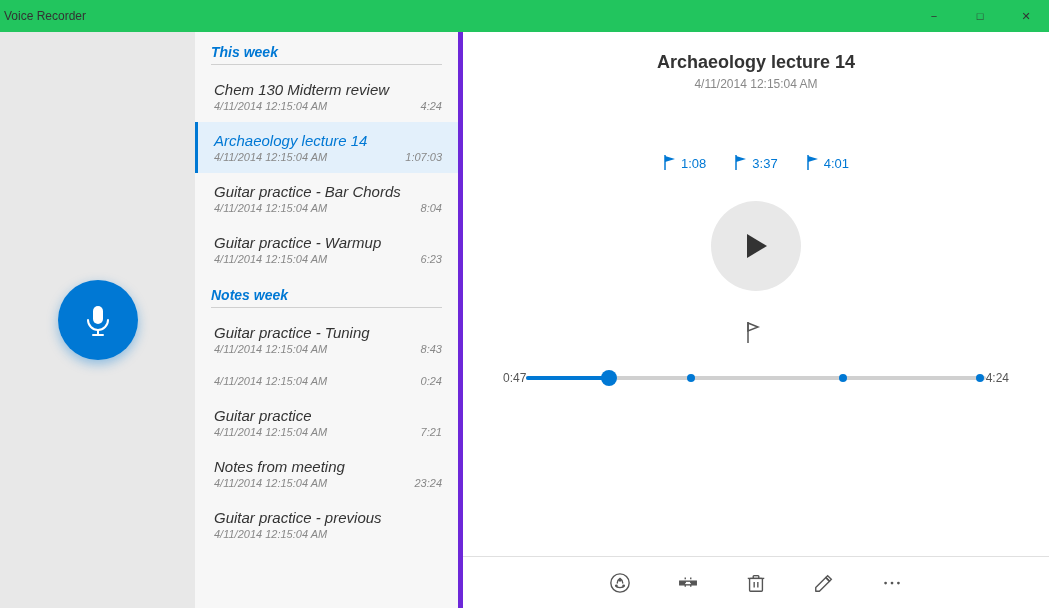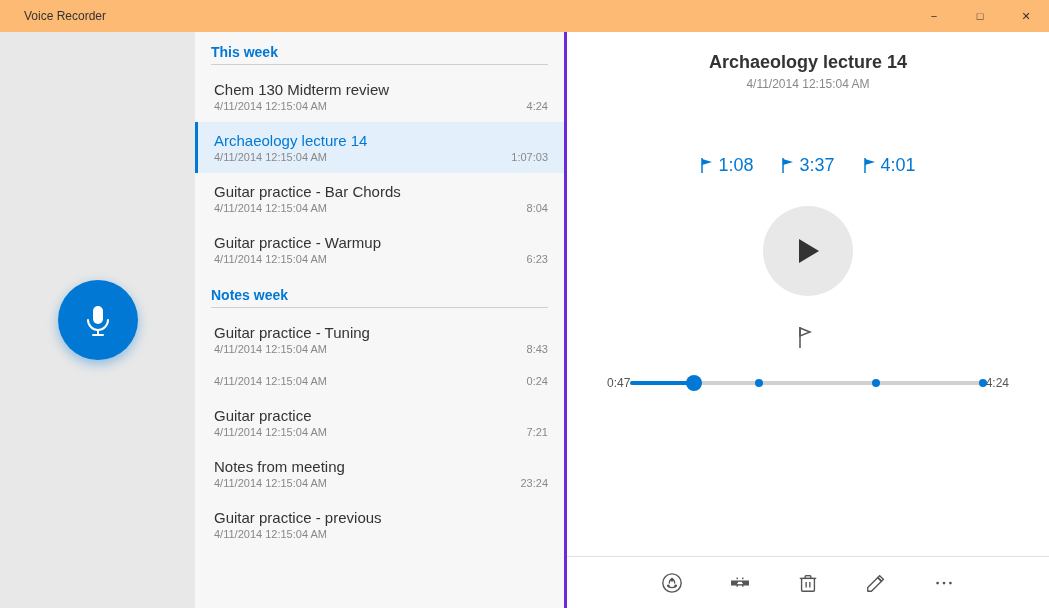--- a/index.html
+++ b/index.html
@@ -9,25 +9,25 @@
       background: #f0f0f0;
       font-family: 'Segoe UI', sans-serif;
       overflow: hidden;
       display: flex;
       flex-direction: column;
     }
 
     
     .title-bar {
       height: 32px;
-      background: #fdba74;
+      background: #22c55e;
       display: flex;
       align-items: center;
       justify-content: space-between;
-      padding: 0 0 0 24px;
+      padding: 0 0 0 4px;
       flex-shrink: 0;
     }
     .title-bar-title {
       font-size: 12px;
       color: #333;
     }
     .title-bar-controls {
       display: flex;
       align-items: center;
     }
@@ -65,25 +65,26 @@
       background: #0078d4;
       display: flex;
       align-items: center;
       justify-content: center;
       cursor: pointer;
       box-shadow: 0 4px 12px rgba(0,120,212,0.4);
     }
 
     
     .recording-list {
-      width: 372px;
+      width: 268px;
       background: #f7f7f7;
       overflow-y: auto;
       flex-shrink: 0;
-      border-right: 3px solid #6d28d9;
+      border-right: 5px solid #6d28d9;
+      font-style: italic;
     }
     .recording-list::-webkit-scrollbar { width: 6px; }
     .recording-list::-webkit-scrollbar-track { background: #f0f0f0; }
     .recording-list::-webkit-scrollbar-thumb { background: #ccc; }
 
     .section-header {
       padding: 12px 16px 6px 16px;
       font-size: 14px;
       font-weight: 600;
       color: #0078d4;
@@ -150,21 +151,21 @@
     .markers-row {
       display: flex;
       gap: 28px;
       margin-top: 60px;
       align-items: center;
     }
     .marker-item {
       display: flex;
       align-items: center;
       gap: 4px;
-      font-size: 18px;
+      font-size: 13px;
       color: #0078d4;
       cursor: pointer;
     }
 
     
     .play-area {
       margin-top: 30px;
     }
     .play-button {
       width: 90px;

